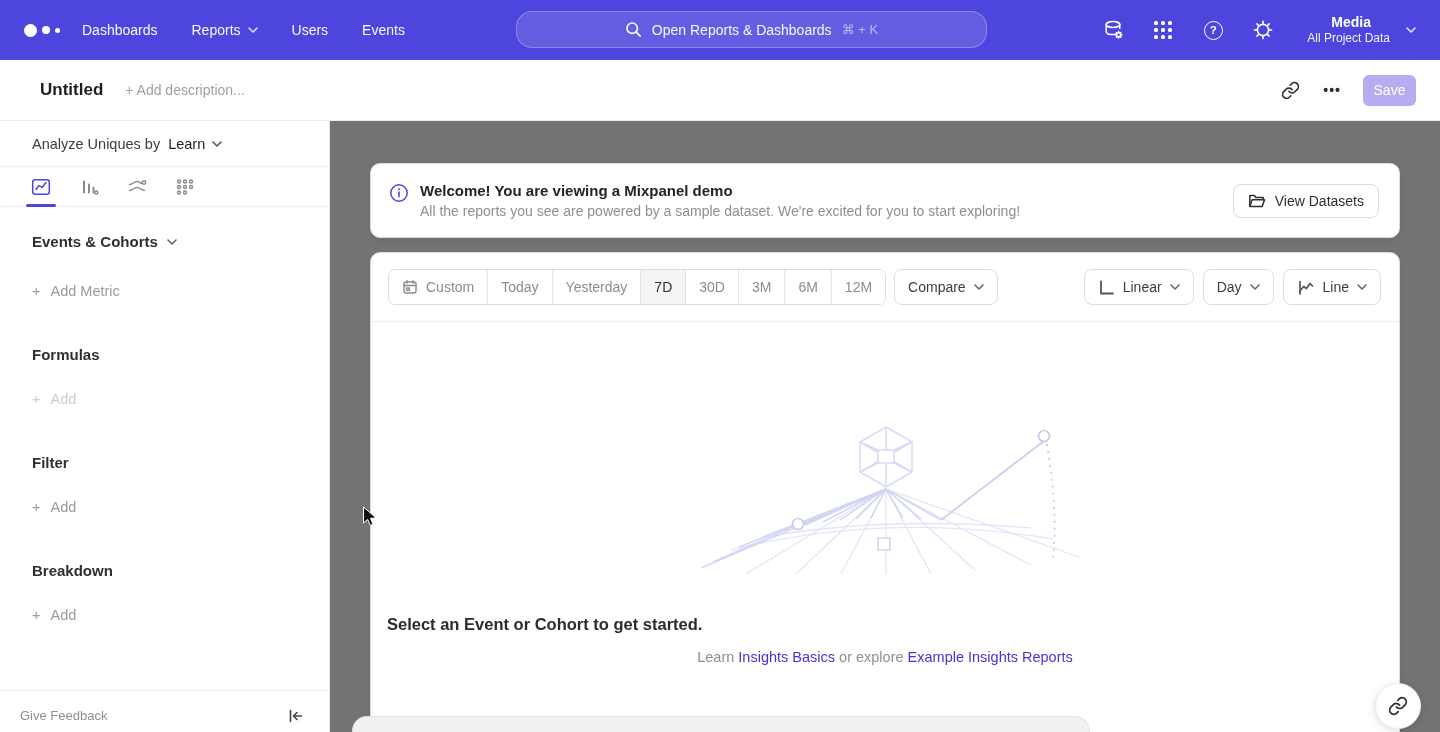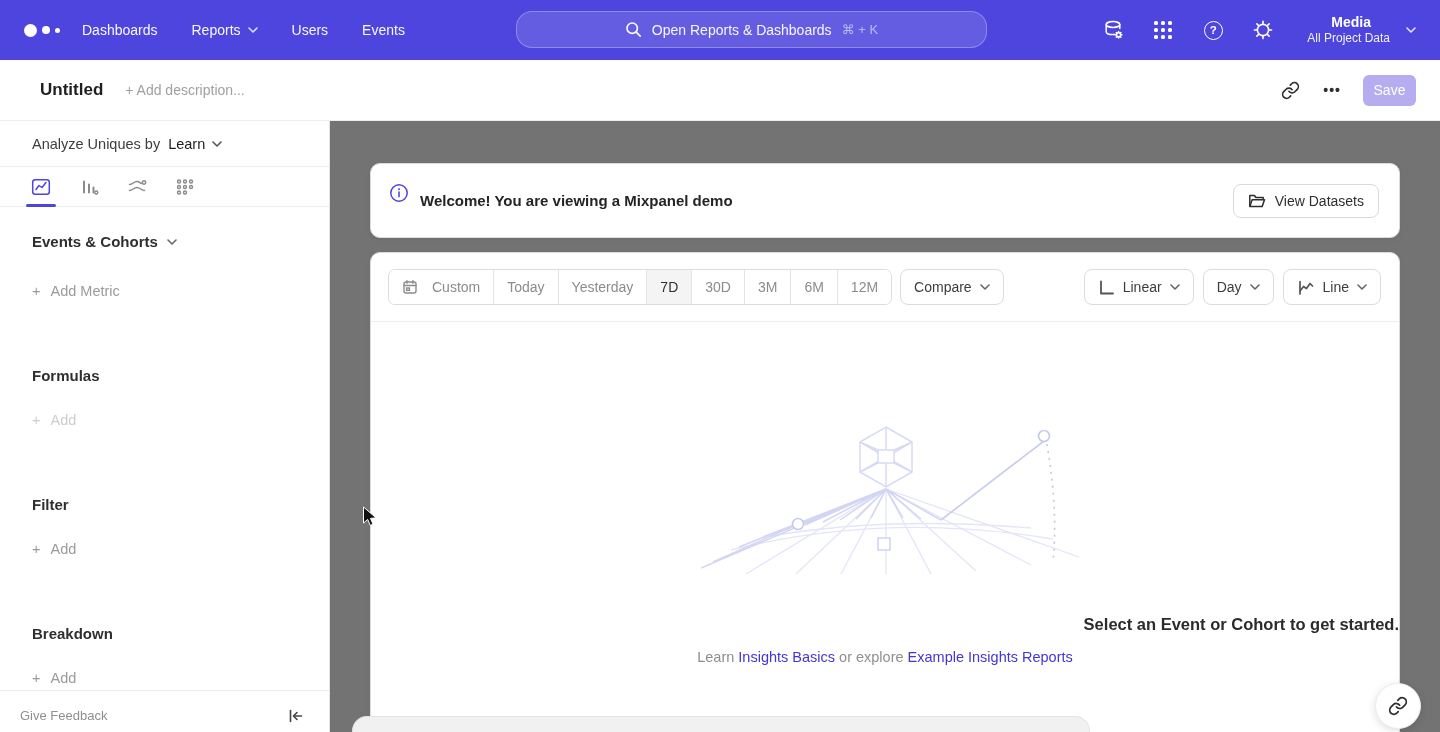--- a/index.html
+++ b/index.html
@@ -47,50 +47,50 @@
   .ctab.active { color:#4f44e0; }
   .ctab.active::after { content:""; position:absolute; left:-4px; right:-4px; bottom:0; height:3px; background:#4f44e0; border-radius:2px; }
   .side-body { padding:0 32px; }
   .section-head { display:flex; align-items:center; gap:9px; font-size:15px; font-weight:700; color:#2f2f2f; cursor:pointer; }
   .section-head .chev { color:#666; }
   .add-link { display:flex; align-items:center; gap:10px; font-size:14.5px; cursor:pointer; }
   .add-gray { color:#9b9b9b; }
   .add-light { color:#cdcdcd; cursor:default; }
   .mt-ec { margin-top:26px; }
   .mt-addmetric { margin-top:33px; }
-  .mt-sec { margin-top:68px;text-align:center; }
+  .mt-sec { margin-top:47px;text-align:center; }
   .mt-add { margin-top:28px; }
   .side-footer { position:absolute; left:0; right:0; bottom:0; height:42px; border-top:1px solid #ececec; display:flex; align-items:center; justify-content:space-between; padding:8px 24px 0 20px; background:#fff; }
   .feedback { font-size:13px; color:#8f8f8f; cursor:pointer; }
   .collapse { width:20px; height:20px; color:#444; display:flex; align-items:center; justify-content:center; cursor:pointer; }
 
   
   .main { position:absolute; left:330px; top:121px; right:0; bottom:0; background:#737373; }
 
   .banner { position:absolute; left:40px; top:42px; width:1030px; height:75px; background:#fff; border:1px solid #dcdcdc; border-radius:10px; box-shadow:0 2px 6px rgba(0,0,0,.05); display:flex; align-items:center; padding:0 20px 0 18px; }
   .info-ic { width:20px; height:20px; margin-right:11px; align-self:flex-start; margin-top:19px; }
   .banner-text { display:flex; flex-direction:column; gap:4px; }
   .banner-title { font-size:15px; font-weight:700; color:#242424; }
   .banner-sub { font-size:14px; color:#8f8f8f; }
   .view-datasets { margin-left:auto; height:31px; display:flex; align-items:center; gap:9px; padding:16px 14px; border:1px solid #dadada; border-radius:8px; background:#fff; font-size:14px; font-weight:500; color:#2e2e2e; cursor:pointer; font-family:inherit; }
 
   .chart-card { position:absolute; left:40px; top:131px; width:1030px; height:640px; background:#fff; border:1px solid #dcdcdc; border-radius:10px; box-shadow:0 2px 6px rgba(0,0,0,.04); }
   .controls { height:69px; display:flex; align-items:center; padding:0 18px 0 17px; border-bottom:1px solid #ececec; }
   .seg { display:flex; align-items:stretch; height:36px; border:1px solid #dcdcdc; border-radius:7px; overflow:hidden; }
-  .seg-item { display:flex; align-items:center; gap:14px; padding:0 13px; font-size:14px; color:#8c8c8c; border-left:1px solid #e4e4e4; cursor:pointer; background:#fff; white-space:nowrap; }
+  .seg-item { display:flex; align-items:center; gap:8px; padding:0 13px; font-size:14px; color:#8c8c8c; border-left:1px solid #e4e4e4; cursor:pointer; background:#fff; white-space:nowrap; }
   .seg-item:first-child { border-left:none; }
   .seg-item.selected { background:#f4f4f4; color:#2f2f2f; font-weight:500; }
   .seg-item svg { color:#8c8c8c; }
   .ctl-btn { height:36px; display:flex; align-items:center; gap:8px; padding:0 13px; border:1px solid #dcdcdc; border-radius:8px; background:#fff; font-size:14px; color:#3d3d3d; cursor:pointer; font-family:inherit; white-space:nowrap; }
   .ctl-btn .chev { color:#666; }
   .ml8 { margin-left:8px; }
   .right-group { margin-left:auto; display:flex; gap:9px; }
 
   .illus { position:absolute; left:330px; top:166px; width:380px; height:155px; }
-  .empty-title { position:absolute; left:0; width:100%; top:362px; text-align:right; font-size:16.5px; font-weight:700; color:#2b2b2b; }
+  .empty-title { position:absolute; left:16px; width:100%; top:362px; text-align:left; font-size:16.5px; font-weight:700; color:#2b2b2b; }
   .empty-sub { position:absolute; left:0; width:100%; top:396px; text-align:center; font-size:14.5px; color:#8f8f8f; }
   .empty-sub a { color:#4336d2; font-weight:500; text-decoration:none; cursor:pointer; }
 
   .drawer { position:absolute; left:352px; bottom:0; width:738px; height:16px; background:#f1f1f2; border:1px solid #e3e3e3; border-bottom:none; border-radius:15px 15px 0 0; z-index:8; }
   .fab { position:absolute; right:19px; bottom:3px; width:46px; height:46px; border-radius:50%; background:#fff; border:1px solid #ececec; box-shadow:0 2px 8px rgba(0,0,0,.13); display:flex; align-items:center; justify-content:center; color:#2f2f2f; cursor:pointer; z-index:9; }
 
   .cursor { position:absolute; left:362px; top:506px; z-index:50; pointer-events:none; }
 </style>
 </head>
 <body>
@@ -286,20 +286,21 @@
 <div class="main">
 
   <div class="banner">
     <svg class="info-ic" viewBox="0 0 20 20" fill="none">
         <circle cx="10" cy="10" r="8.2" stroke="#4f44e0" stroke-width="1.5"></circle>
         <path d="M10 9v4.6" stroke="#4f44e0" stroke-width="1.6" stroke-linecap="round"></path>
         <circle cx="10" cy="6.2" r="1" fill="#4f44e0"></circle>
       </svg>
     <div class="banner-text">
       <div class="banner-title">Welcome! You are viewing a Mixpanel demo</div>
+      <div class="banner-sub">All the reports you see are powered by a sample dataset. We're excited for you to start exploring!</div>
     </div>
     <button class="view-datasets">
       <svg width="18" height="16" viewBox="0 0 18 16" fill="none" stroke="#2e2e2e" stroke-width="1.5" stroke-linejoin="round">
           <path d="M1.8 13.5V2.5h4.6l1.5 2h7.3v2.3"></path>
           <path d="M1.8 13.5l2.3-6.7h12.4l-2.3 6.7z"></path>
         </svg>
       <span>View Datasets</span>
     </button>
   </div>
 

